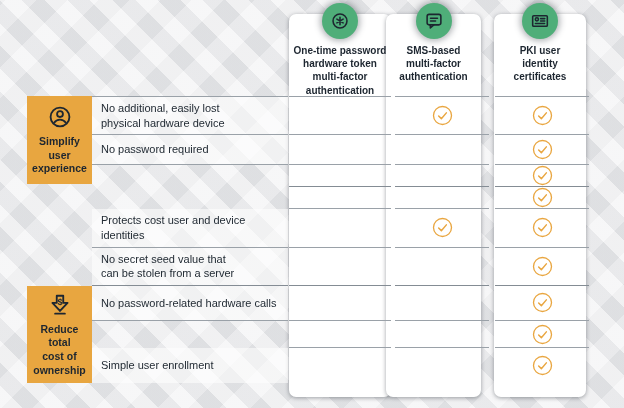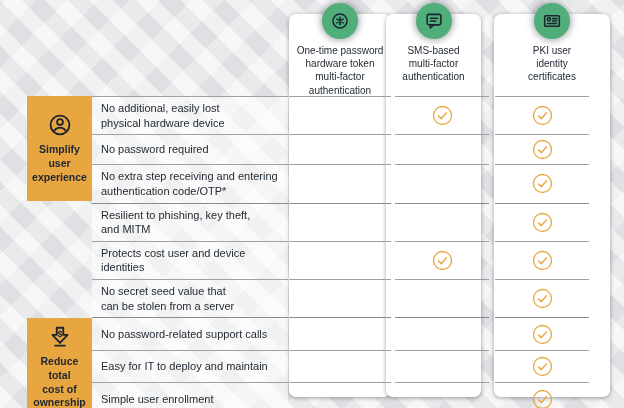--- a/index.html
+++ b/index.html
@@ -12,34 +12,34 @@
       repeating-linear-gradient(-45deg, rgba(255,255,255,0.30) 0 22px, rgba(90,95,105,0.03) 22px 44px);
   }
 
   
   .card {
     position:absolute; top:14px; height:383px; background:#fff;
     border-radius:7px; box-shadow:0 1px 4px rgba(45,52,60,0.45);
   }
   #card-0 { left:289px; width:102px; }
   #card-1 { left:386px; width:95px; }
-  #card-2 { left:494px; width:116px; }
+  #card-2 { left:494px; width:92px; }
 
   .badge {
     position:absolute; top:-11px; left:50%; transform:translateX(-50%);
     width:36px; height:36px; border-radius:50%;
     background:var(--green,#4fae79);
     display:flex; align-items:center; justify-content:center;
     box-shadow:0 0 6px 2px rgba(80,86,94,0.45);
   }
   .badge svg { width:22px; height:22px; display:block; }
 
   .card-title {
     margin-top:30px; padding:0 2px; text-align:center;
-    font-weight:normal; font-size:10px; line-height:1.32;
+    font-weight:bold; font-size:10px; line-height:1.32;
     color:var(--text-dark,#1d2630); white-space:pre-line;
   }
 
   
   #rows { position:absolute; left:27px; top:96px; width:562px; }
   .group {
     display:grid;
     grid-template-columns:65px 196px 1px 102px 4px 94px 6px 94px;
   }
   .cat { grid-column:1; padding-bottom:3px; }
@@ -154,36 +154,32 @@
         <div class="cell" style="grid-area: 2 / 4;"></div>
         <div class="cell" style="grid-area: 2 / 6;"></div>
         <div class="cell" style="grid-area: 2 / 8;">
           <span>
             <svg viewBox="0 0 24 24" width="21" height="21">
               <circle cx="12" cy="12" r="10.3" fill="none" stroke="#E9A640" stroke-width="1.5"></circle>
               <path d="M7.6 12.6l3.1 3 5.7-6.6" fill="none" stroke="#E9A640" stroke-width="1.7" stroke-linecap="round" stroke-linejoin="round"></path>
             </svg>
           </span>
         </div>
-        <div class="feature group-end" style="grid-area: 3 / 2;">No extra step receiving and entering
-authentication code/OTP*</div>
         <div class="cell group-end" style="grid-area: 3 / 4;"></div>
         <div class="cell group-end" style="grid-area: 3 / 6;"></div>
         <div class="cell group-end" style="grid-area: 3 / 8;">
           <span>
             <svg viewBox="0 0 24 24" width="21" height="21">
               <circle cx="12" cy="12" r="10.3" fill="none" stroke="#E9A640" stroke-width="1.5"></circle>
               <path d="M7.6 12.6l3.1 3 5.7-6.6" fill="none" stroke="#E9A640" stroke-width="1.7" stroke-linecap="round" stroke-linejoin="round"></path>
             </svg>
           </span>
         </div>
       </div>
       <div class="group">
-        <div class="feature" style="grid-area: 1 / 2;">Resilient to phishing, key theft,
-and MITM</div>
         <div class="cell" style="grid-area: 1 / 4;"></div>
         <div class="cell" style="grid-area: 1 / 6;"></div>
         <div class="cell" style="grid-area: 1 / 8;">
           <span>
             <svg viewBox="0 0 24 24" width="21" height="21">
               <circle cx="12" cy="12" r="10.3" fill="none" stroke="#E9A640" stroke-width="1.5"></circle>
               <path d="M7.6 12.6l3.1 3 5.7-6.6" fill="none" stroke="#E9A640" stroke-width="1.7" stroke-linecap="round" stroke-linejoin="round"></path>
             </svg>
           </span>
         </div>
@@ -227,32 +223,31 @@
                 <text x="12" y="11.8" text-anchor="middle" font-size="8.5" font-weight="bold" fill="#1D2630" stroke="none">$</text>
                 <path d="M7.5 20h9"></path>
               </svg>
             </div>
             <div class="cat-label">Reduce
 total
 cost of
 ownership</div>
           </div>
         </div>
-        <div class="feature" style="grid-area: 1 / 2;">No password-related support calls</div>
+        <div class="feature" style="grid-area: 1 / 2;">No password-related hardware calls</div>
         <div class="cell" style="grid-area: 1 / 4;"></div>
         <div class="cell" style="grid-area: 1 / 6;"></div>
         <div class="cell" style="grid-area: 1 / 8;">
           <span>
             <svg viewBox="0 0 24 24" width="21" height="21">
               <circle cx="12" cy="12" r="10.3" fill="none" stroke="#E9A640" stroke-width="1.5"></circle>
               <path d="M7.6 12.6l3.1 3 5.7-6.6" fill="none" stroke="#E9A640" stroke-width="1.7" stroke-linecap="round" stroke-linejoin="round"></path>
             </svg>
           </span>
         </div>
-        <div class="feature" style="grid-area: 2 / 2;">Easy for IT to deploy and maintain</div>
         <div class="cell" style="grid-area: 2 / 4;"></div>
         <div class="cell" style="grid-area: 2 / 6;"></div>
         <div class="cell" style="grid-area: 2 / 8;">
           <span>
             <svg viewBox="0 0 24 24" width="21" height="21">
               <circle cx="12" cy="12" r="10.3" fill="none" stroke="#E9A640" stroke-width="1.5"></circle>
               <path d="M7.6 12.6l3.1 3 5.7-6.6" fill="none" stroke="#E9A640" stroke-width="1.7" stroke-linecap="round" stroke-linejoin="round"></path>
             </svg>
           </span>
         </div>

